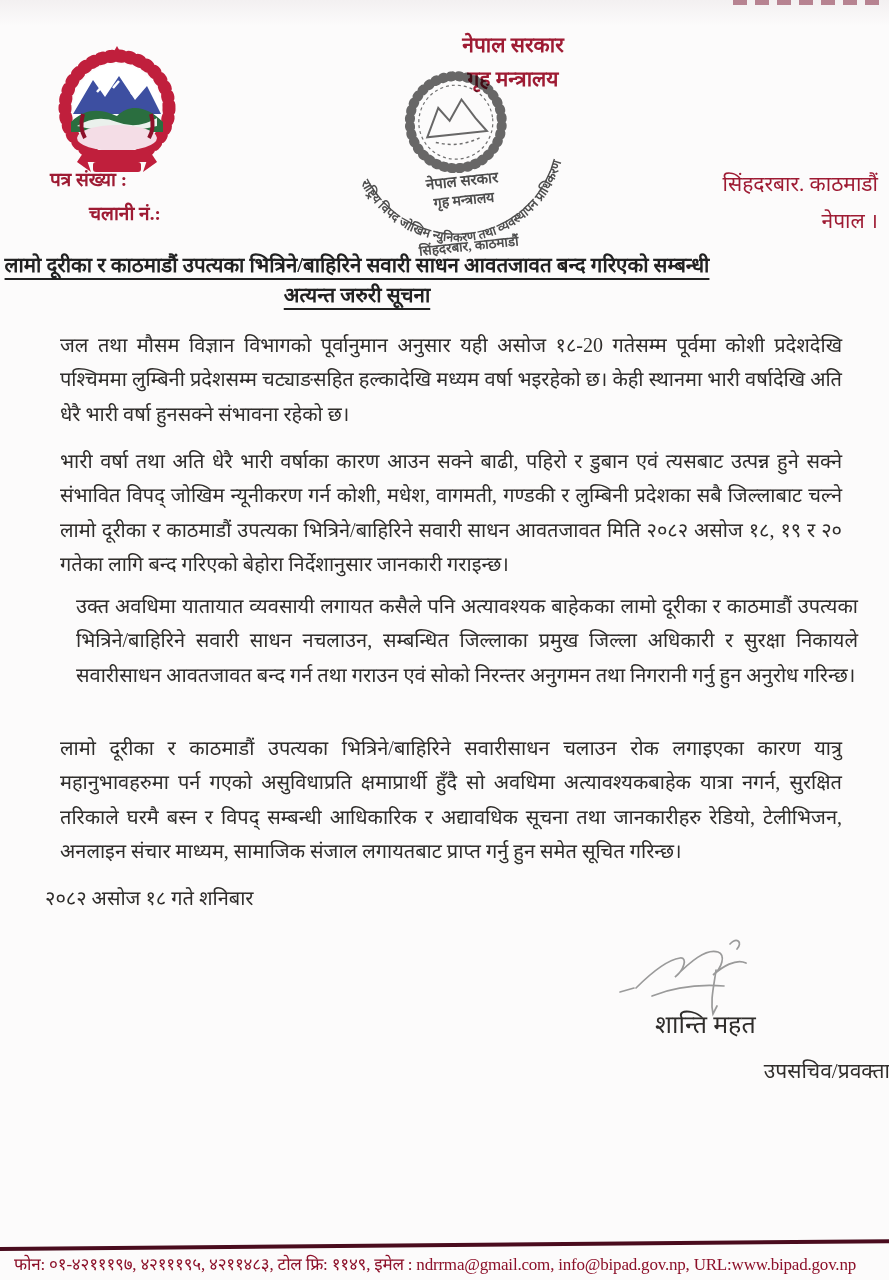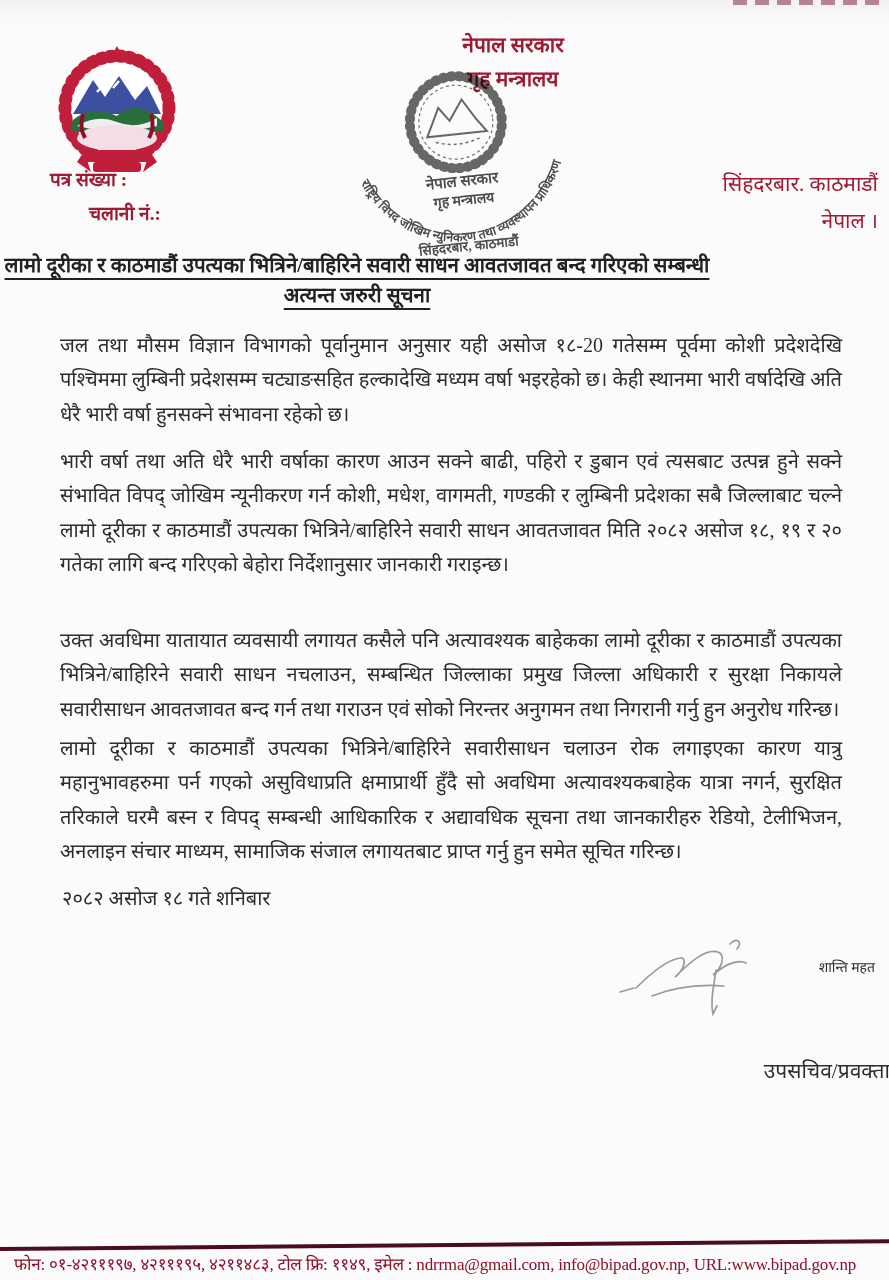--- a/index.html
+++ b/index.html
@@ -33,26 +33,26 @@
   .subject{left:0;top:250px;width:714px;text-align:center;font-weight:700;
     font-size:20.5px;color:#222;}
   .subject .line{display:inline-block;text-decoration:underline;
     text-underline-offset:6px;text-decoration-thickness:1.5px;}
   .subject .l2{margin-top:2px;}
   
   .para{left:60px;width:782px;font-size:20px;line-height:1.72;text-align:justify;
     margin:0;color:var(--ink,#2f2d2b);}
   .p1{top:328px;}
   .p2{top:444px;}
-  .p3{top:623px;}
+  .p3{top:589px;margin-left:16px;}
   .p4{top:731px;}
-  .date-line{left:62px;top:884px;font-size:20px;}
+  .date-line{left:45px;top:884px;font-size:20px;}
   
   .sig-svg{left:612px;top:930px;width:185px;height:100px;}
-  .sig-name{left:655px;top:957px;width:220px;text-align:right;font-size:14px;}
+  .sig-name{left:655px;top:1006px;width:220px;text-align:left;font-size:25px;}
   .sig-role{left:640px;top:1056px;width:250px;text-align:right;font-size:21px;}
   
   .cam-row{left:24px;top:1196px;display:flex;align-items:center;z-index:2;}
   .cs-badge{width:52px;height:50px;border:4px solid #b9b9b9;border-radius:9px;
     background:#fff;color:#b9b9b9;font-family:"Liberation Sans","DejaVu Sans",sans-serif;
     font-weight:700;font-size:28px;display:flex;align-items:center;justify-content:center;
     box-shadow:0 6px 0 -2px #c6c6c6;}
   .cs-label{margin-left:16px;color:var(--scanner_gray,#c2c2c2);font-size:31px;
     font-family:"Liberation Sans","DejaVu Sans",sans-serif;letter-spacing:.5px;}
   

